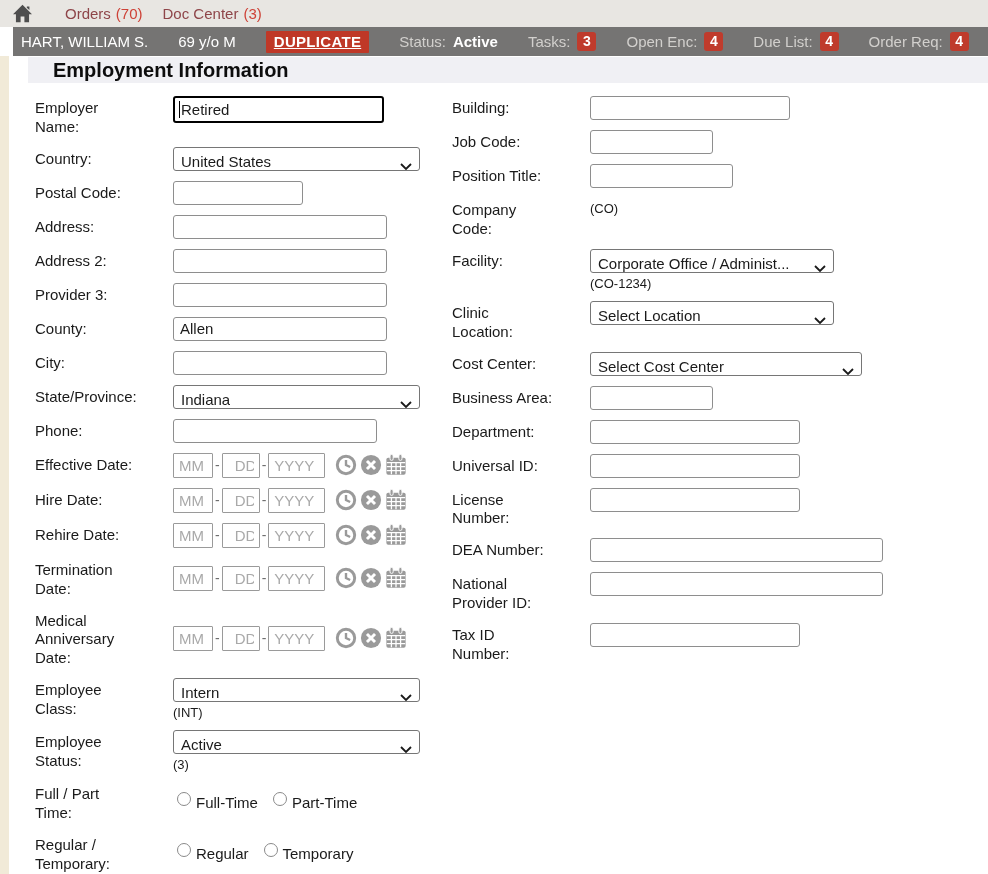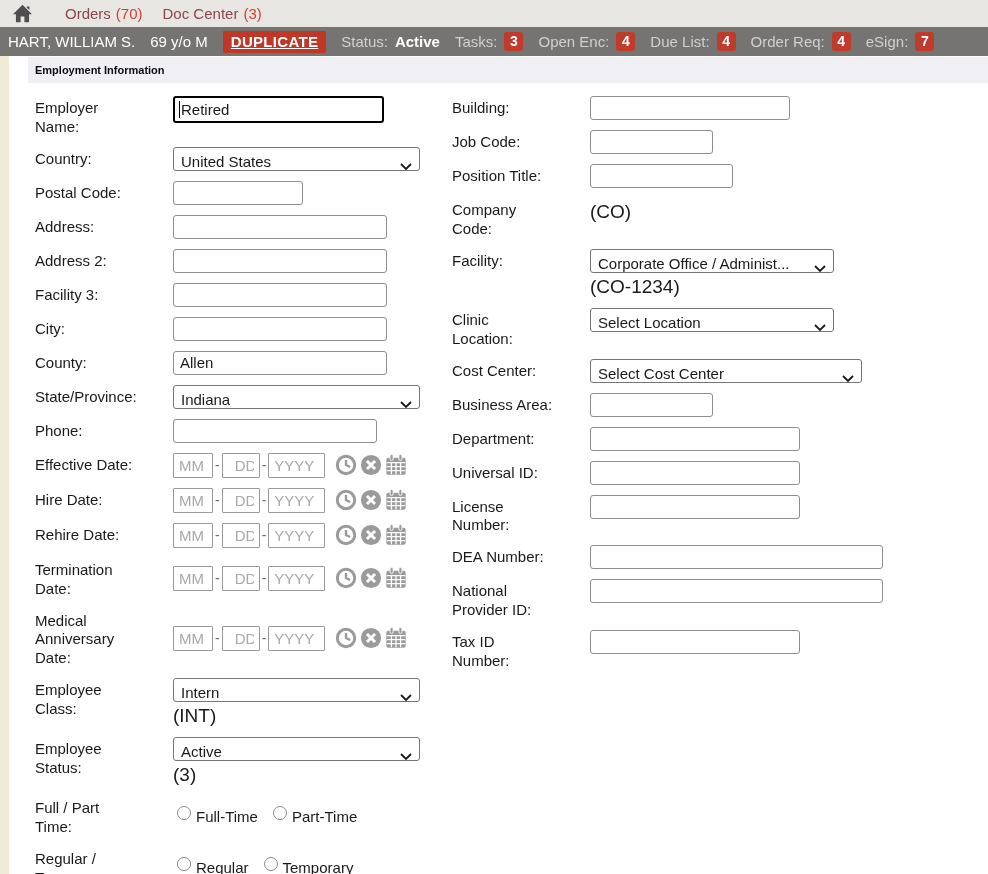--- a/index.html
+++ b/index.html
@@ -12,42 +12,42 @@
   .topnav {
     height:27px; background:#e8e6e2; display:flex; align-items:center;
     padding-left:12px;
   }
   .home-btn { display:flex; align-items:center; margin-right:32px; cursor:pointer; }
   .navlink { font-size:15px; color:#8e4549; margin-right:20px; cursor:pointer; display:flex; gap:5px; }
   .navlink .cnt { color:#ce4237; }
   
   .patientbar {
     height:29px; background:#757473; display:flex; align-items:center;
-    padding:0 6px 0 8px; gap:15px; font-size:15px; color:#fff; white-space:nowrap;
+    padding:0 6px 0 8px; gap:30px; font-size:15px; color:#fff; white-space:nowrap;margin-left:13px;
   }
   .pb-name { color:#fff; }
   .pb-age { color:#fff; }
   .dup-badge {
     background:#bf3827; color:#fff; font-weight:bold; text-decoration:underline;
     padding:2px 8px 3px 8px; border-radius:1px; cursor:pointer; letter-spacing:.3px;
   }
   .grp { display:flex; align-items:center; gap:7px; }
   .pb-label { color:#d2d0cd; }
   .pb-val { color:#fff; font-weight:bold; }
   .badge {
     background:#bf3b2c; color:#fff; font-weight:bold; font-size:14px;
     min-width:19px; height:19px; line-height:19px; text-align:center;
     border-radius:3px; padding:0 2px; cursor:pointer;
   }
   
   .leftstrip { position:fixed; left:0; top:56px; width:9px; height:818px; background:#f1ead8; }
   .titleband {
     margin-left:28px; margin-top:1px; height:26px; background:#f0f0f4;
-    display:flex; align-items:center; padding-left:7px;
-    font-size:11px; font-weight:bold; color:#0d0d0d;
+    display:flex; align-items:center; padding-left:25px;
+    font-size:20px; font-weight:bold; color:#0d0d0d;
   }
   .form { display:flex; padding-left:35px; margin-top:13px; }
   .col-left { width:417px; flex:none; }
   .col-right { flex:1; }
   .row { display:flex; margin-bottom:10px; }
   .lbl {
     width:122px; flex:none; margin-right:16px; font-size:15px;
     white-space:pre-line; line-height:1.26; padding-top:3px; color:#1a1a1a;
   }
   .ctl { flex:1; min-width:0; }
@@ -59,21 +59,21 @@
   .focus-wrap { position:relative; display:inline-block; }
   input.txt.focused { border:2px solid #000; height:27px; }
   .caret { position:absolute; left:6px; top:5px; width:1px; height:17px; background:#000; }
   .select {
     height:24px; border:1px solid #767676; border-radius:3px; background:#fff;
     display:flex; align-items:flex-end; justify-content:space-between;
     padding:0 7px 0 7px; font-size:15px; cursor:default; overflow:hidden; white-space:nowrap;
   }
   .select .sel-txt { overflow:hidden; text-overflow:ellipsis; }
   .select svg { flex:none; margin-left:6px; }
-  .note { font-size:19px; margin-top:3px; color:#1a1a1a; }
+  .note { font-size:13px; margin-top:3px; color:#1a1a1a; }
   
   .dctl { display:flex; align-items:center; }
   input.dseg {
     height:25px; border:1px solid #9a9a9a; border-radius:1px;
     padding:0 5px; font-size:15px; font-family:inherit; color:#1a1a1a;
   }
   input.dseg::placeholder { color:#a9a9a9; opacity:1; }
   .dseg.mm { width:40px; }
   .dseg.dd { width:38px;padding-left:12px; }
   .dseg.yy { width:57px; }
@@ -185,37 +185,37 @@
     </div>
 
     <div class="row">
       <div class="lbl">Address 2:</div>
       <div class="ctl">
           <input class="txt" style="width: 214px;" type="text" value="">
         </div>
     </div>
 
     <div class="row">
-      <div class="lbl">Facility 3:</div>
+      <div class="lbl">Provider 3:</div>
       <div class="ctl">
           <input class="txt" style="width: 214px;" type="text" value="">
         </div>
     </div>
 
     <div class="row">
+      <div class="lbl">County:</div>
+      <div class="ctl">
+          <input class="txt" style="width: 214px;" type="text" value="Allen">
+        </div>
+    </div>
+
+    <div class="row">
       <div class="lbl">City:</div>
       <div class="ctl">
           <input class="txt" style="width: 214px;" type="text" value="">
-        </div>
-    </div>
-
-    <div class="row">
-      <div class="lbl">County:</div>
-      <div class="ctl">
-          <input class="txt" style="width: 214px;" type="text" value="Allen">
         </div>
     </div>
 
     <div class="row">
       <div class="lbl">State/Province:</div>
       <div class="ctl">
         <div class="select" style="width:247px">
           <span class="sel-txt">Indiana</span>
           <svg width="12" height="7" viewBox="0 0 12 7">
               <polyline points="1,1 6,6 11,1" fill="none" stroke="#1a1a1a" stroke-width="1.8"></polyline>

